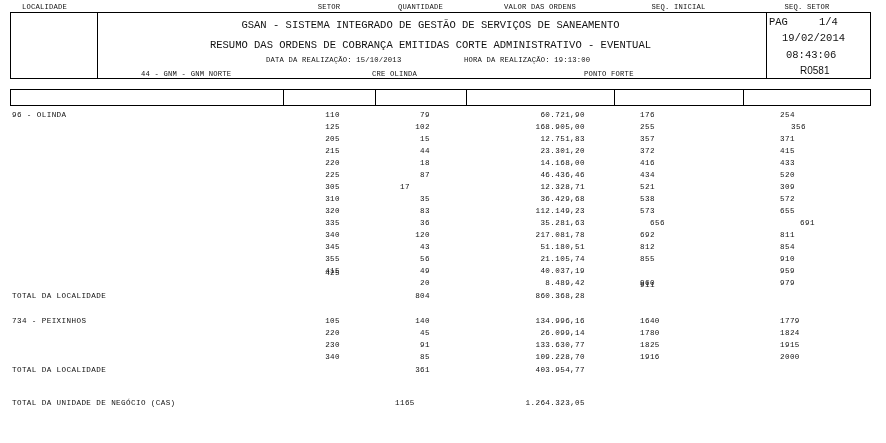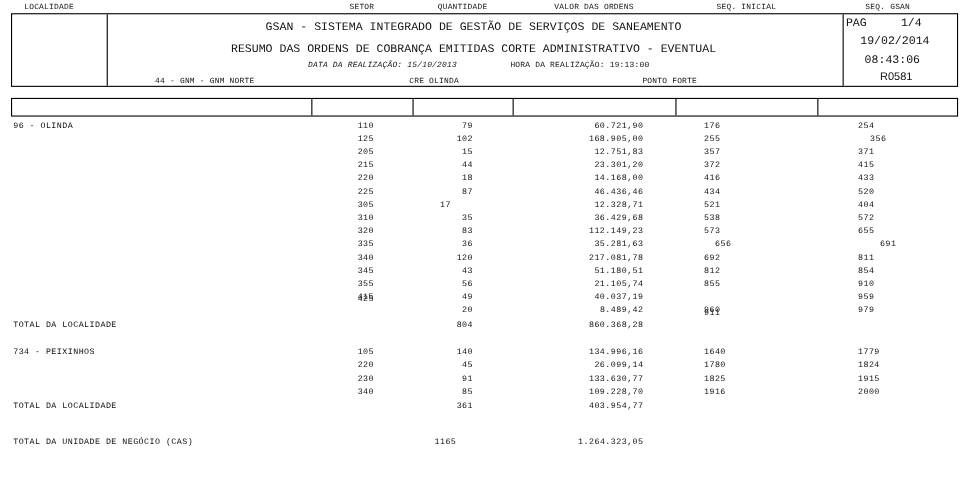--- a/index.html
+++ b/index.html
@@ -99,21 +99,21 @@
 </head>
 <body>
 
 <div class="hdr-box">
   <div class="hdr-div" style="left:86px;"></div>
   <div class="hdr-div" style="left:755px;"></div>
 </div>
 
 <div class="abs title1">GSAN - SISTEMA INTEGRADO DE GESTÃO DE SERVIÇOS DE SANEAMENTO</div>
 <div class="abs title2">RESUMO DAS ORDENS DE COBRANÇA EMITIDAS CORTE ADMINISTRATIVO - EVENTUAL</div>
-<div class="abs small" style="left:280px; top:56px;font-style:italic;">DATA DA REALIZAÇÃO: 15/10/2013</div>
+<div class="abs small" style="left:266px; top:56px;">DATA DA REALIZAÇÃO: 15/10/2013</div>
 <div class="abs small" style="left:464px; top:56px;">HORA DA REALIZAÇÃO: 19:13:00</div>
 <div class="abs small" style="left:141px; top:70px;">44 - GNM - GNM NORTE</div>
 <div class="abs small" style="left:372px; top:70px;">CRE OLINDA</div>
 <div class="abs small" style="left:584px; top:70px;">PONTO FORTE</div>
 
 <div class="abs right-cell" style="left:769px; top:16px;">PAG</div>
 <div class="abs right-cell" style="left:819px; top:16px;">1/4</div>
 <div class="abs right-cell" style="left:782px; top:32px;">19/02/2014</div>
 <div class="abs right-cell" style="left:786px; top:49px;">08:43:06</div>
 <div class="abs rcode" style="left:800px; top:65px;">R0581</div>
@@ -123,21 +123,21 @@
   <div class="col-sep" style="left:364px;"></div>
   <div class="col-sep" style="left:455px;"></div>
   <div class="col-sep" style="left:603px;"></div>
   <div class="col-sep" style="left:732px;"></div>
 </div>
 <div class="colh" style="left:22px;">LOCALIDADE</div>
 <div class="colh" style="left:283px; width:92px;">SETOR</div>
 <div class="colh" style="left:375px; width:91px;">QUANTIDADE</div>
 <div class="colh" style="left:466px; width:148px;">VALOR DAS ORDENS</div>
 <div class="colh" style="left:614px; width:129px;">SEQ. INICIAL</div>
-<div class="colh" style="left:743px; width:128px;">SEQ. GSAN</div>
+<div class="colh" style="left:743px; width:128px;">SEQ. SETOR</div>
 
 <div class="cell c-loc" style="top:110px;">96 - OLINDA</div>
 
 <div>
   <div class="cell c-setor" style="top:110px;">110</div>
   <div class="cell c-qtd" style="top:110px;">79</div>
   <div class="cell c-valor" style="top:110px;">60.721,90</div>
   <div class="cell c-ini" style="top:110px;">176</div>
   <div class="cell c-fim" style="top:110px;">254</div>
 </div>
@@ -174,21 +174,21 @@
   <div class="cell c-qtd" style="top:170px;">87</div>
   <div class="cell c-valor" style="top:170px;">46.436,46</div>
   <div class="cell c-ini" style="top:170px;">434</div>
   <div class="cell c-fim" style="top:170px;">520</div>
 </div>
 <div>
   <div class="cell c-setor" style="top:182px;">305</div>
   <div class="cell c-qtd" style="top:182px;text-align:center;">17</div>
   <div class="cell c-valor" style="top:182px;">12.328,71</div>
   <div class="cell c-ini" style="top:182px;">521</div>
-  <div class="cell c-fim" style="top:182px;">404</div>
+  <div class="cell c-fim" style="top:182px;">309</div>
 </div>
 <div>
   <div class="cell c-setor" style="top:194px;">310</div>
   <div class="cell c-qtd" style="top:194px;">35</div>
   <div class="cell c-valor" style="top:194px;">36.429,68</div>
   <div class="cell c-ini" style="top:194px;">538</div>
   <div class="cell c-fim" style="top:194px;">572</div>
 </div>
 <div>
   <div class="cell c-setor" style="top:206px;">320</div>

